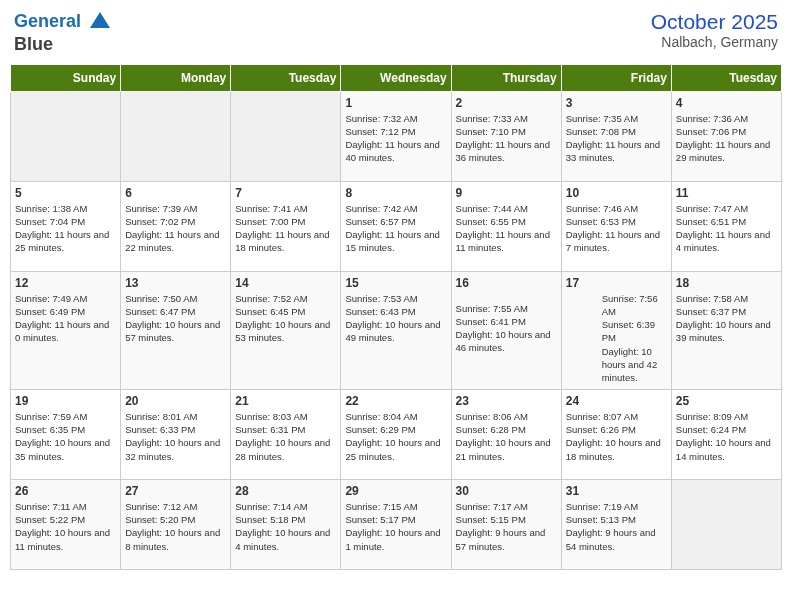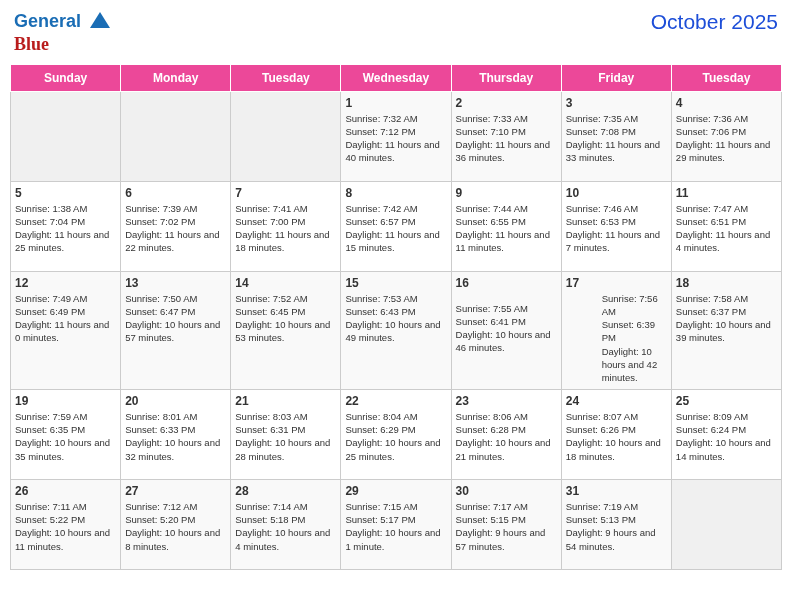--- a/index.html
+++ b/index.html
@@ -46,26 +46,26 @@
     .location {
       font-size: 14px;
       color: #555;
     }
     table {
       width: 100%;
       border-collapse: collapse;
       table-layout: fixed;
     }
     thead th {
-      background-color: #ec4899;
+      background-color: #4d7c0f;
       color: #fff;
       font-size: 12px;
       font-weight: bold;
       padding: 6px 4px;
-      text-align: center;
+      text-align: right;
       border: 1px solid #fff;
       margin-left: 8px;
     }
     tbody td {
       border: 1px solid #ccc;
       vertical-align: top;
       padding: 4px;
       height: 90px;
       font-size: 10px;
       color: #333;
@@ -93,25 +93,26 @@
 
 <div class="header">
   <div class="logo">
     <div>
       <div class="logo-text">
         <span>General</span>
         <svg class="logo-icon" viewBox="0 0 24 24" style="display:inline-block;vertical-align:middle;">
           <polygon points="12,2 22,18 2,18" fill="#1a6db5"></polygon>
         </svg>
       </div>
-      <div class="logo-text"><span style="color:#b91c1c;font-family:Liberation Serif, serif;">Blue</span></div>
+      <div class="logo-text"><span style="color:#404040;">Blue</span></div>
     </div>
   </div>
   <div class="title-section">
     <div class="month-title">October 2025</div>
+    <div class="location">Nalbach, Germany</div>
   </div>
 </div>
 
 <table>
   <thead>
     <tr>
     <th>Sunday</th>
         <th>Monday</th>
         <th>Tuesday</th>
         <th>Wednesday</th>

